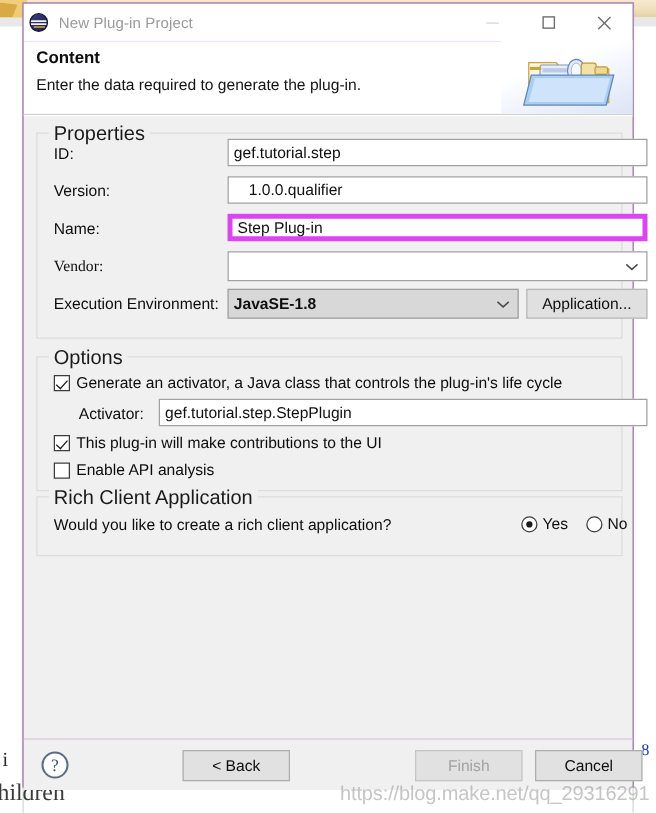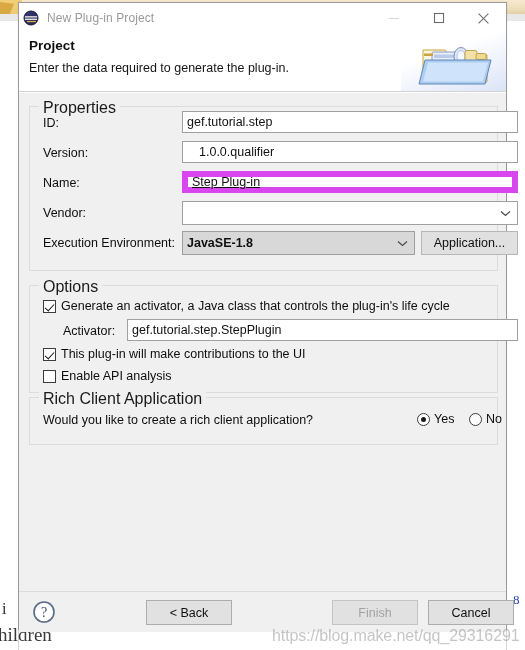--- a/index.html
+++ b/index.html
@@ -144,21 +144,21 @@
     position: absolute;
     box-sizing: border-box;
     background: #ffffff;
     border: 1px solid #a0a0a0;
     font-size: 12.5px;
     color: #101010;
     padding: 0 4px;
     display: flex; align-items: center;
     line-height: 1;
   }
-  .tfield.focused { border: 6px solid #d946ef; text-decoration: underline; }
+  .tfield.focused { border: 4px solid #d946ef; }
 
   .combo {
     position: absolute;
     box-sizing: border-box;
     background: #ffffff;
     border: 1px solid #a0a0a0;
     font-size: 12.5px;
     color: #101010;
     padding: 0 4px;
     display: flex; align-items: center;
@@ -298,21 +298,21 @@
     </div>
     <div class="wbtn">
       <svg width="13" height="13" viewBox="0 0 13 13">
         <line x1="1.6" y1="1.6" x2="11.4" y2="11.4" stroke="#6d6d6d" stroke-width="1.1"></line>
         <line x1="11.4" y1="1.6" x2="1.6" y2="11.4" stroke="#6d6d6d" stroke-width="1.1"></line>
       </svg>
     </div>
   </div>
 
   <div id="header">
-    <div id="header-title">Project</div>
+    <div id="header-title">Content</div>
     <div id="header-desc">Enter the data required to generate the plug-in.</div>
 
     <div id="header-art">
       <svg width="105" height="59" viewBox="0 0 105 59">
 
         <path d="M22 18 L44 18 L48 23 L86 23 L86 50 L22 50 Z" fill="#fdf6df" stroke="#c9a43c" stroke-width="1"></path>
 
         <g>
           <rect x="31" y="20" width="26" height="9" rx="1.5" fill="#e9eef8" stroke="#7f93bd" stroke-width=".9"></rect>
           <rect x="33" y="22.5" width="22" height="3.5" fill="#b9cbe8"></rect>
@@ -349,21 +349,21 @@
       <span>1.0.0.qualifier</span>
     </div>
 
     <div class="flabel" style="left:24px; top:83px;">
       <span>Name:</span>
     </div>
     <div class="tfield focused" style="left:163px; top:78px; width:336px; height:22px;">
       <span>Step Plug-in</span>
     </div>
 
-    <div class="flabel" style="left:24px; top:113px;">
+    <div class="flabel" style="left:24px; top:113px;font-family:Liberation Serif, serif;">
       <span>Vendor:</span>
     </div>
     <div class="combo" style="left:163px; top:108px; width:336px; height:24px;">
       <span class="cval"></span>
       <span class="arrow">
         <svg width="11" height="7" viewBox="0 0 11 7">
           <polyline points="1,1.5 5.5,5.5 10,1.5" fill="none" stroke="#4a4a4a" stroke-width="1.2"></polyline>
         </svg>
       </span>
     </div>

